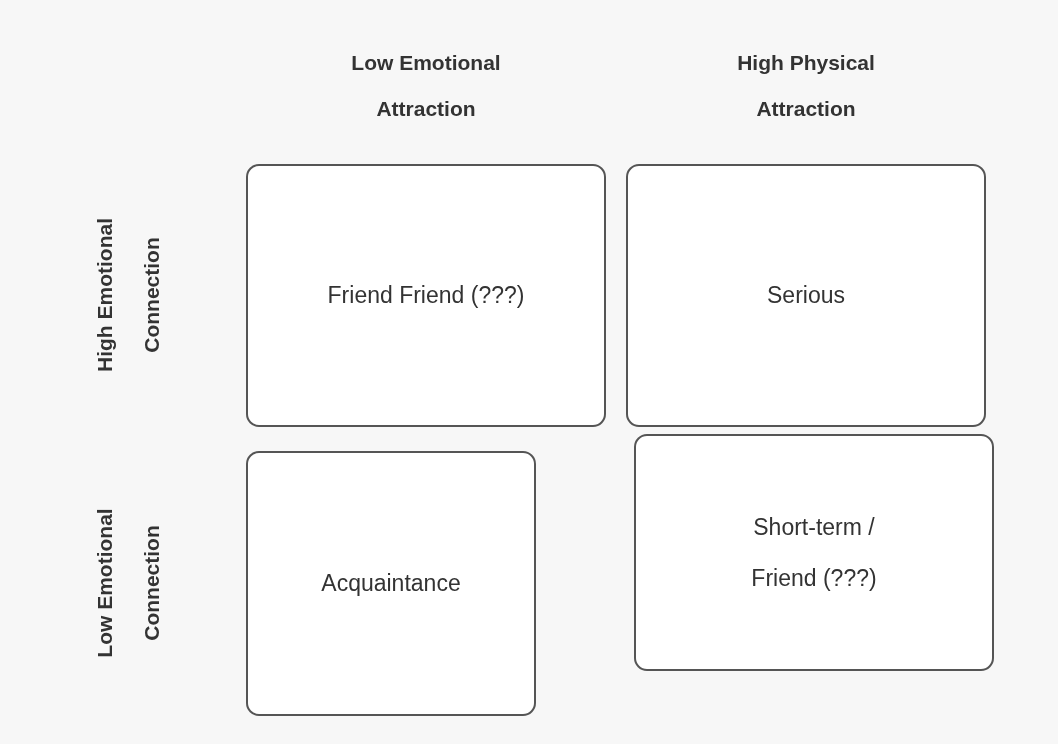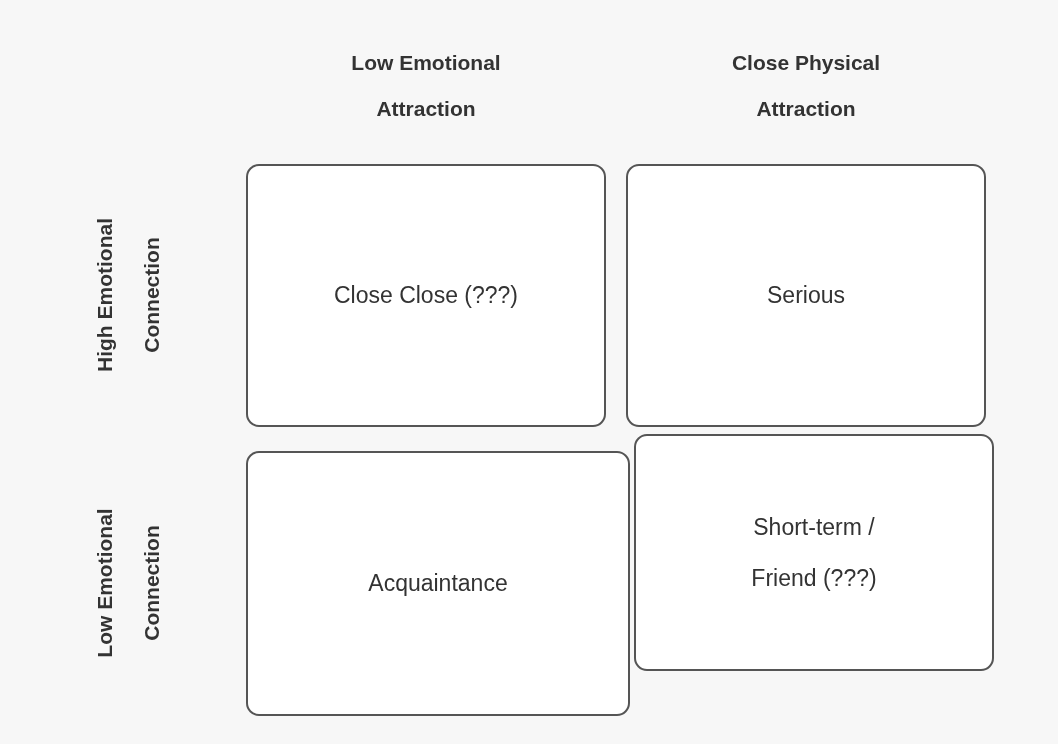--- a/index.html
+++ b/index.html
@@ -81,49 +81,49 @@
     line-height: 51px;
     padding: 0 22px;
   }
   .cell .cline {
     display: block;
     white-space: nowrap;
   }
 
   #cell-0-0 { left: 246px; top: 164px; width: 360px; height: 263px; }
   #cell-0-1 { left: 626px; top: 164px; width: 360px; height: 263px; }
-  #cell-1-0 { left: 246px; top: 451px; width: 384px; height: 265px; }
+  #cell-1-0 { left: 246px; top: 451px; width: 290px; height: 265px; }
   #cell-1-1 { left: 626px; top: 434px; width: 360px; height: 237px; margin-left: 8px; }
 </style>
 </head>
 <body>
 
 <div class="matrix">
 
   <div class="col-header" id="col-header-0">
     <span class="hline">Low Emotional</span>
     <span class="hline">Attraction</span>
   </div>
   <div class="col-header" id="col-header-1">
-    <span class="hline">Close Physical</span>
+    <span class="hline">High Physical</span>
     <span class="hline">Attraction</span>
   </div>
 
   <div class="row-header" id="row-header-0">
     <span class="hline">High Emotional</span>
     <span class="hline">Connection</span>
   </div>
   <div class="row-header" id="row-header-1">
     <span class="hline">Low Emotional</span>
     <span class="hline">Connection</span>
   </div>
 
   <div class="cell" id="cell-0-0">
     <div>
-      <span class="cline">Close Close (???)</span>
+      <span class="cline">Friend Friend (???)</span>
     </div>
   </div>
 
   <div class="cell" id="cell-0-1">
     <div>
       <span class="cline">Serious</span>
     </div>
   </div>
 
   <div class="cell" id="cell-1-0">

